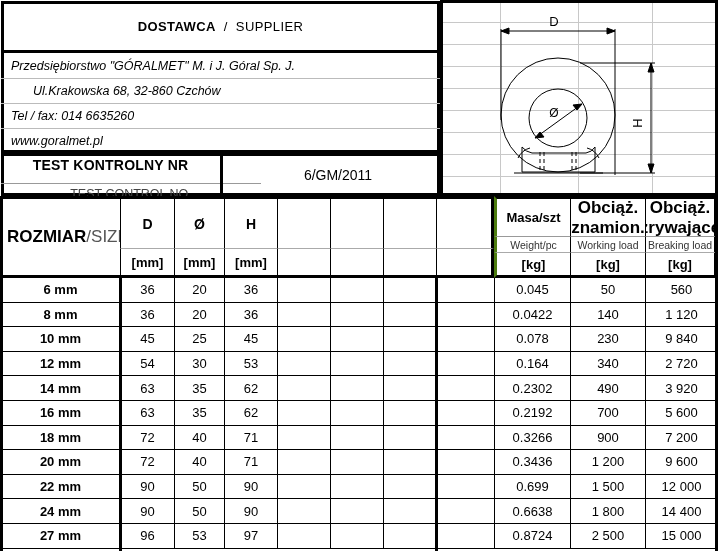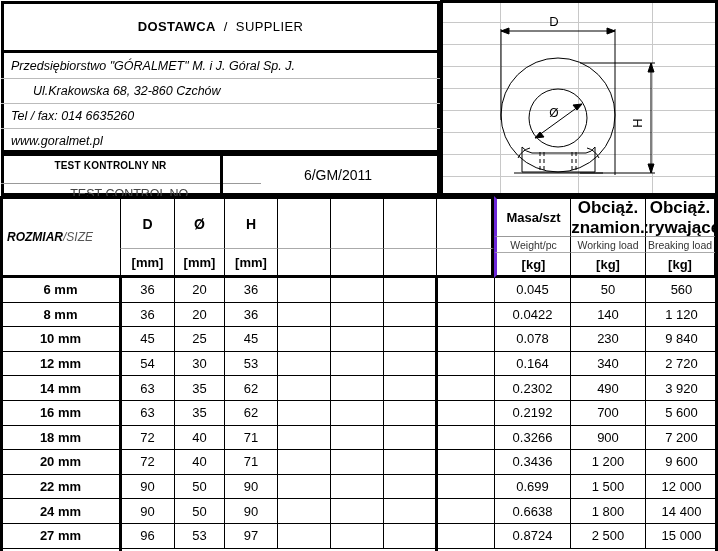--- a/index.html
+++ b/index.html
@@ -28,21 +28,21 @@
     box-sizing: border-box;
     display: flex;
     align-items: center;
     justify-content: center;
     overflow: hidden;
     white-space: nowrap;
   }
   .b-l { border-left: 1px solid #000; }
   .b-t { border-top: 1px solid #000; }
   .b-b { border-bottom: 1px solid #000; }
-  .thickL { border-left: 3px solid #6d28d9; }
+  .thickL { border-left: 3px solid #4d7c0f; }
   .thickR { border-right: 3px solid #000; }
   .thickT { border-top: 3px solid #000; }
   .thickB { border-bottom: 3px solid #000; }
 
   
   .gridline {
     position: absolute;
     background: #c8c8c8;
     height: 1px;
   }
@@ -64,21 +64,21 @@
   .addr {
     font-style: italic;
     font-size: 12.5px;
     justify-content: flex-start;
     padding-left: 10px;
   }
 
   
   .tc-pl {
     font-weight: bold;
-    font-size: 10px;
+    font-size: 14px;
     letter-spacing: 0.2px;
   }
   .tc-en {
     font-size: 12.5px;
     color: #444;
   }
   #test-number {
     font-size: 14px;
   }
 
@@ -87,22 +87,21 @@
     font-weight: bold;
     font-size: 14px;
   }
   .hdr-unit {
     font-weight: bold;
     font-size: 13px;
   }
   #rozmiar-cell {
     justify-content: flex-start;
     padding-left: 6px;
-    font-size: 12px;
-    font-style: italic;
+    font-size: 17px;
   }
   #rozmiar-cell .pl { font-weight: bold; }
   #rozmiar-cell .en { font-weight: normal; color: #555; }
 
   .hdr-two {
     flex-direction: column;
     justify-content: center;
     line-height: 1.12;
     font-weight: bold;
     font-size: 17px;

